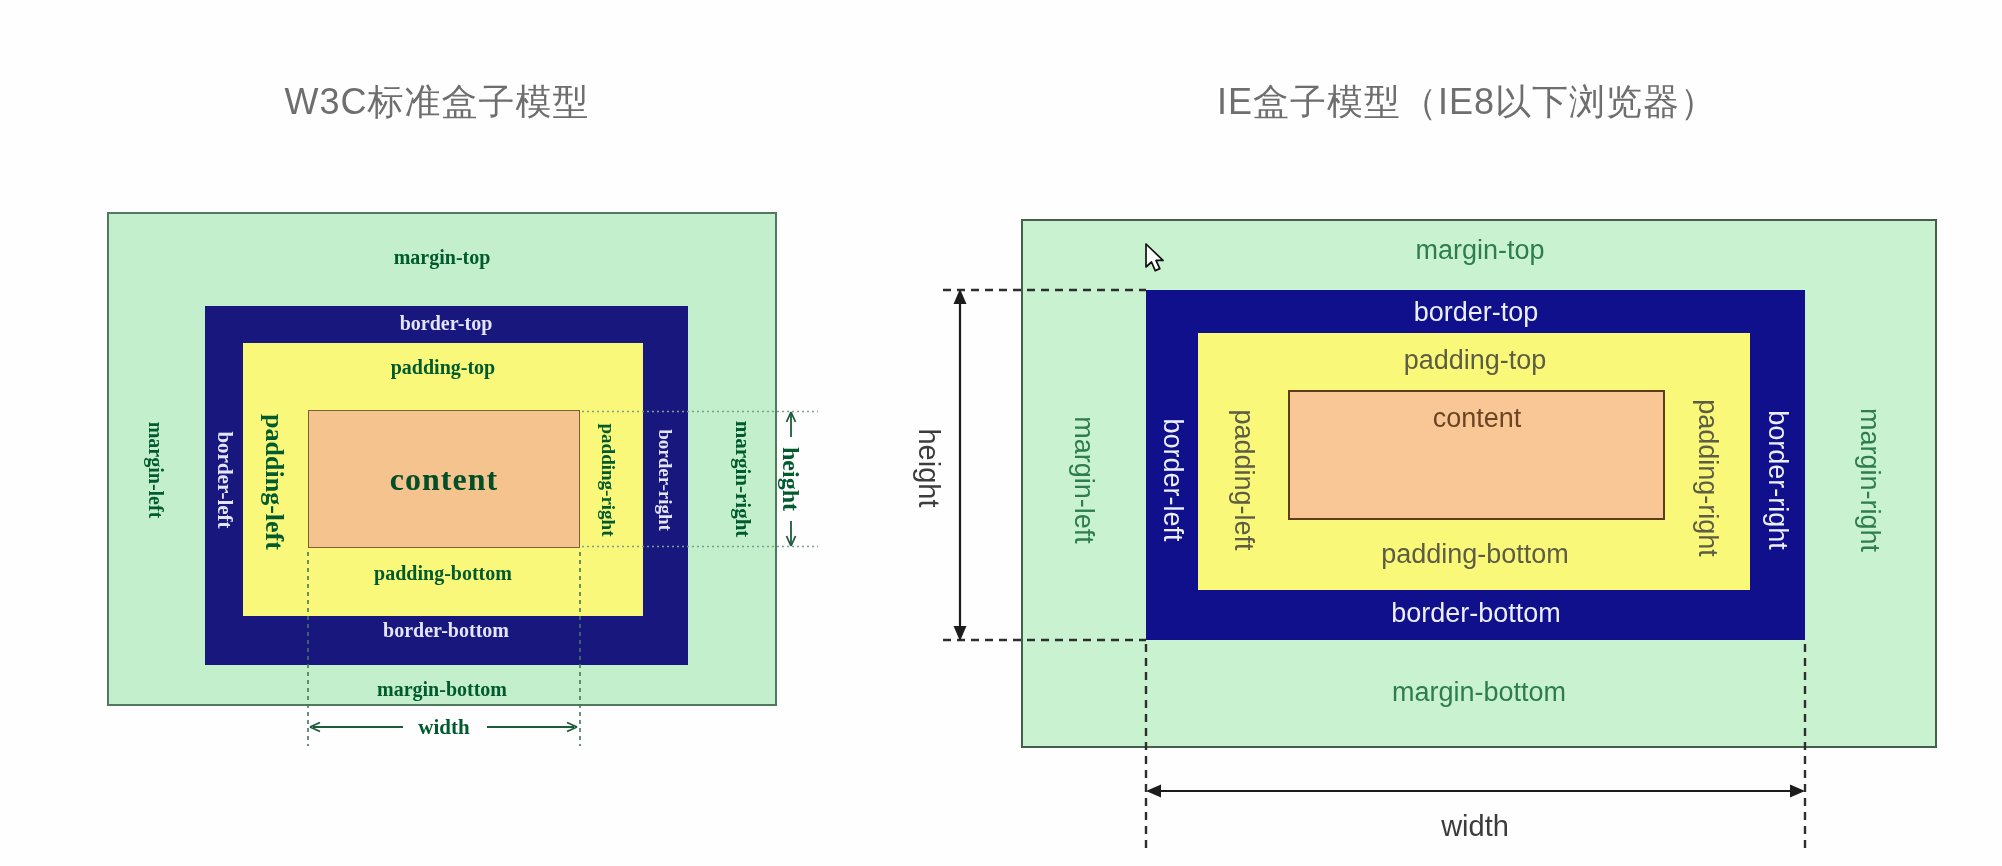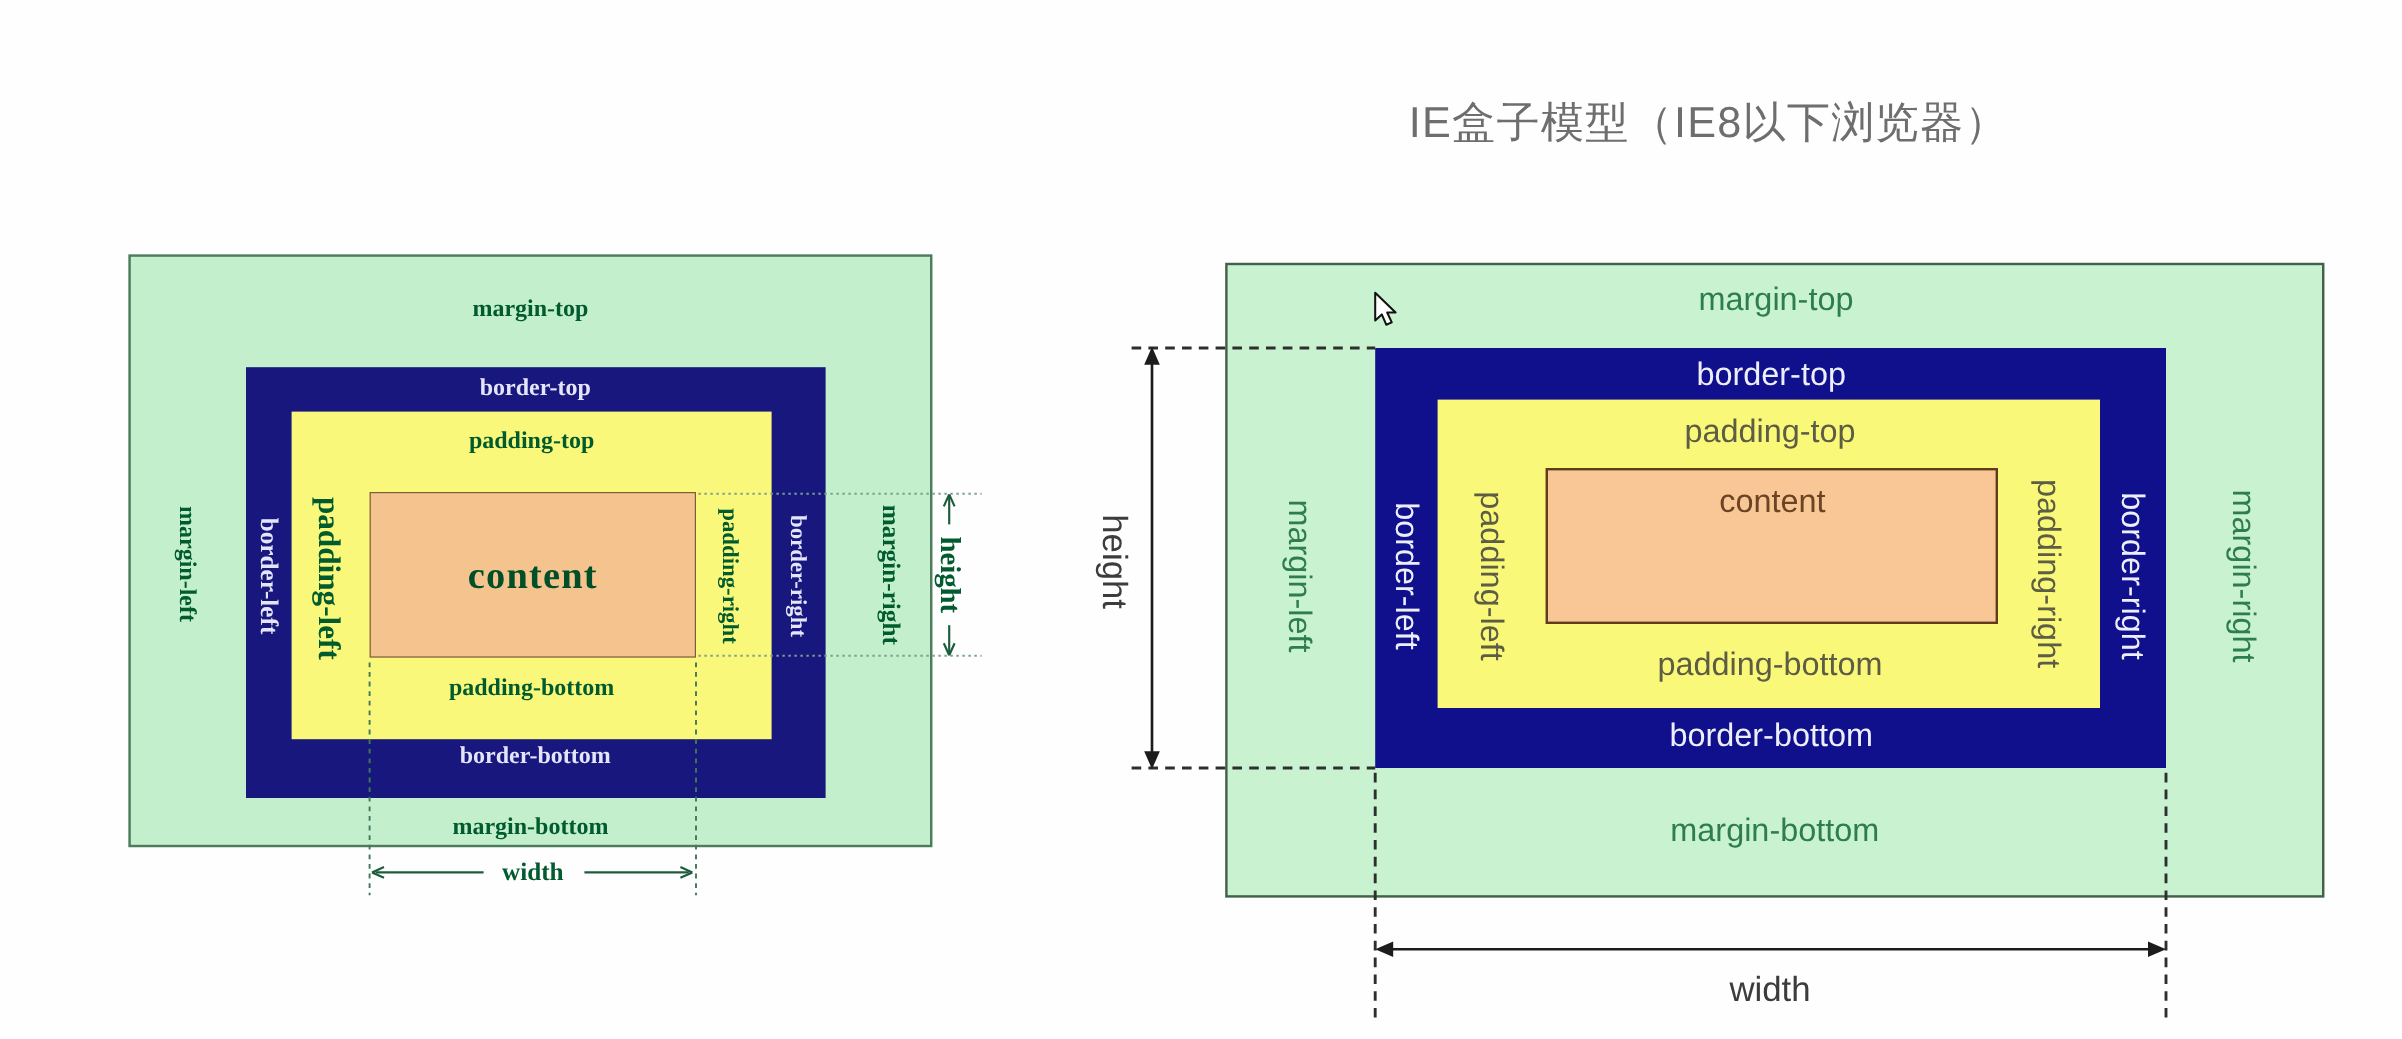--- a/index.html
+++ b/index.html
@@ -18,21 +18,21 @@
   .ie-border  {left:1146px;top:290px;width:659px;height:350px;background:#10108c;}
   .ie-padding {left:1198px;top:333px;width:552px;height:257px;background:#f9f878;}
   .ie-content {left:1288px;top:390px;width:377px;height:130px;background:#f9c795;border:2px solid #5f3d1c;box-sizing:border-box;}
 
   .lbl{position:absolute;transform:translate(-50%,-50%);white-space:nowrap;line-height:1;}
   .vert{writing-mode:vertical-rl;}
 
   
   .title{font-size:36px;color:#6e6e6e;letter-spacing:1px;}
   .t-w3c{left:437px;top:102px;}
-  .t-ie {left:1424px;top:102px;}
+  .t-ie {left:1467px;top:102px;}
 
   
   .wl{font-family:"Liberation Serif","DejaVu Serif",serif;font-weight:bold;font-size:20px;color:#015b2e;}
   .wl-navy{color:#e4e4fa;}
   .w-mt{left:442px;top:257px;}
   .w-bt{left:446px;top:323px;}
   .w-pt{left:443px;top:367px;}
   .w-ct{left:444px;top:479px;font-size:32px;color:#014f28;letter-spacing:1px;}
   .w-pb{left:443px;top:573px;}
   .w-bb{left:446px;top:630px;}
@@ -66,20 +66,21 @@
   .i-h {left:928px;top:468px;font-size:29px;color:#3c3c3c;}
   .i-w {left:1475px;top:826px;font-size:29px;color:#3c3c3c;}
 
   .overlay{position:absolute;left:0;top:0;pointer-events:none;}
 </style>
 </head>
 <body>
 
 <div id="stage">
 
+  <div class="lbl title t-w3c">W3C标准盒子模型</div>
   <div class="lbl title t-ie">IE盒子模型（IE8以下浏览器）</div>
 
   <div class="box w3c-margin"></div>
   <div class="box w3c-border"></div>
   <div class="box w3c-padding"></div>
   <div class="box w3c-content"></div>
 
   <div class="lbl wl w-mt">margin-top</div>
   <div class="lbl wl wl-navy w-bt">border-top</div>
   <div class="lbl wl w-pt">padding-top</div>

